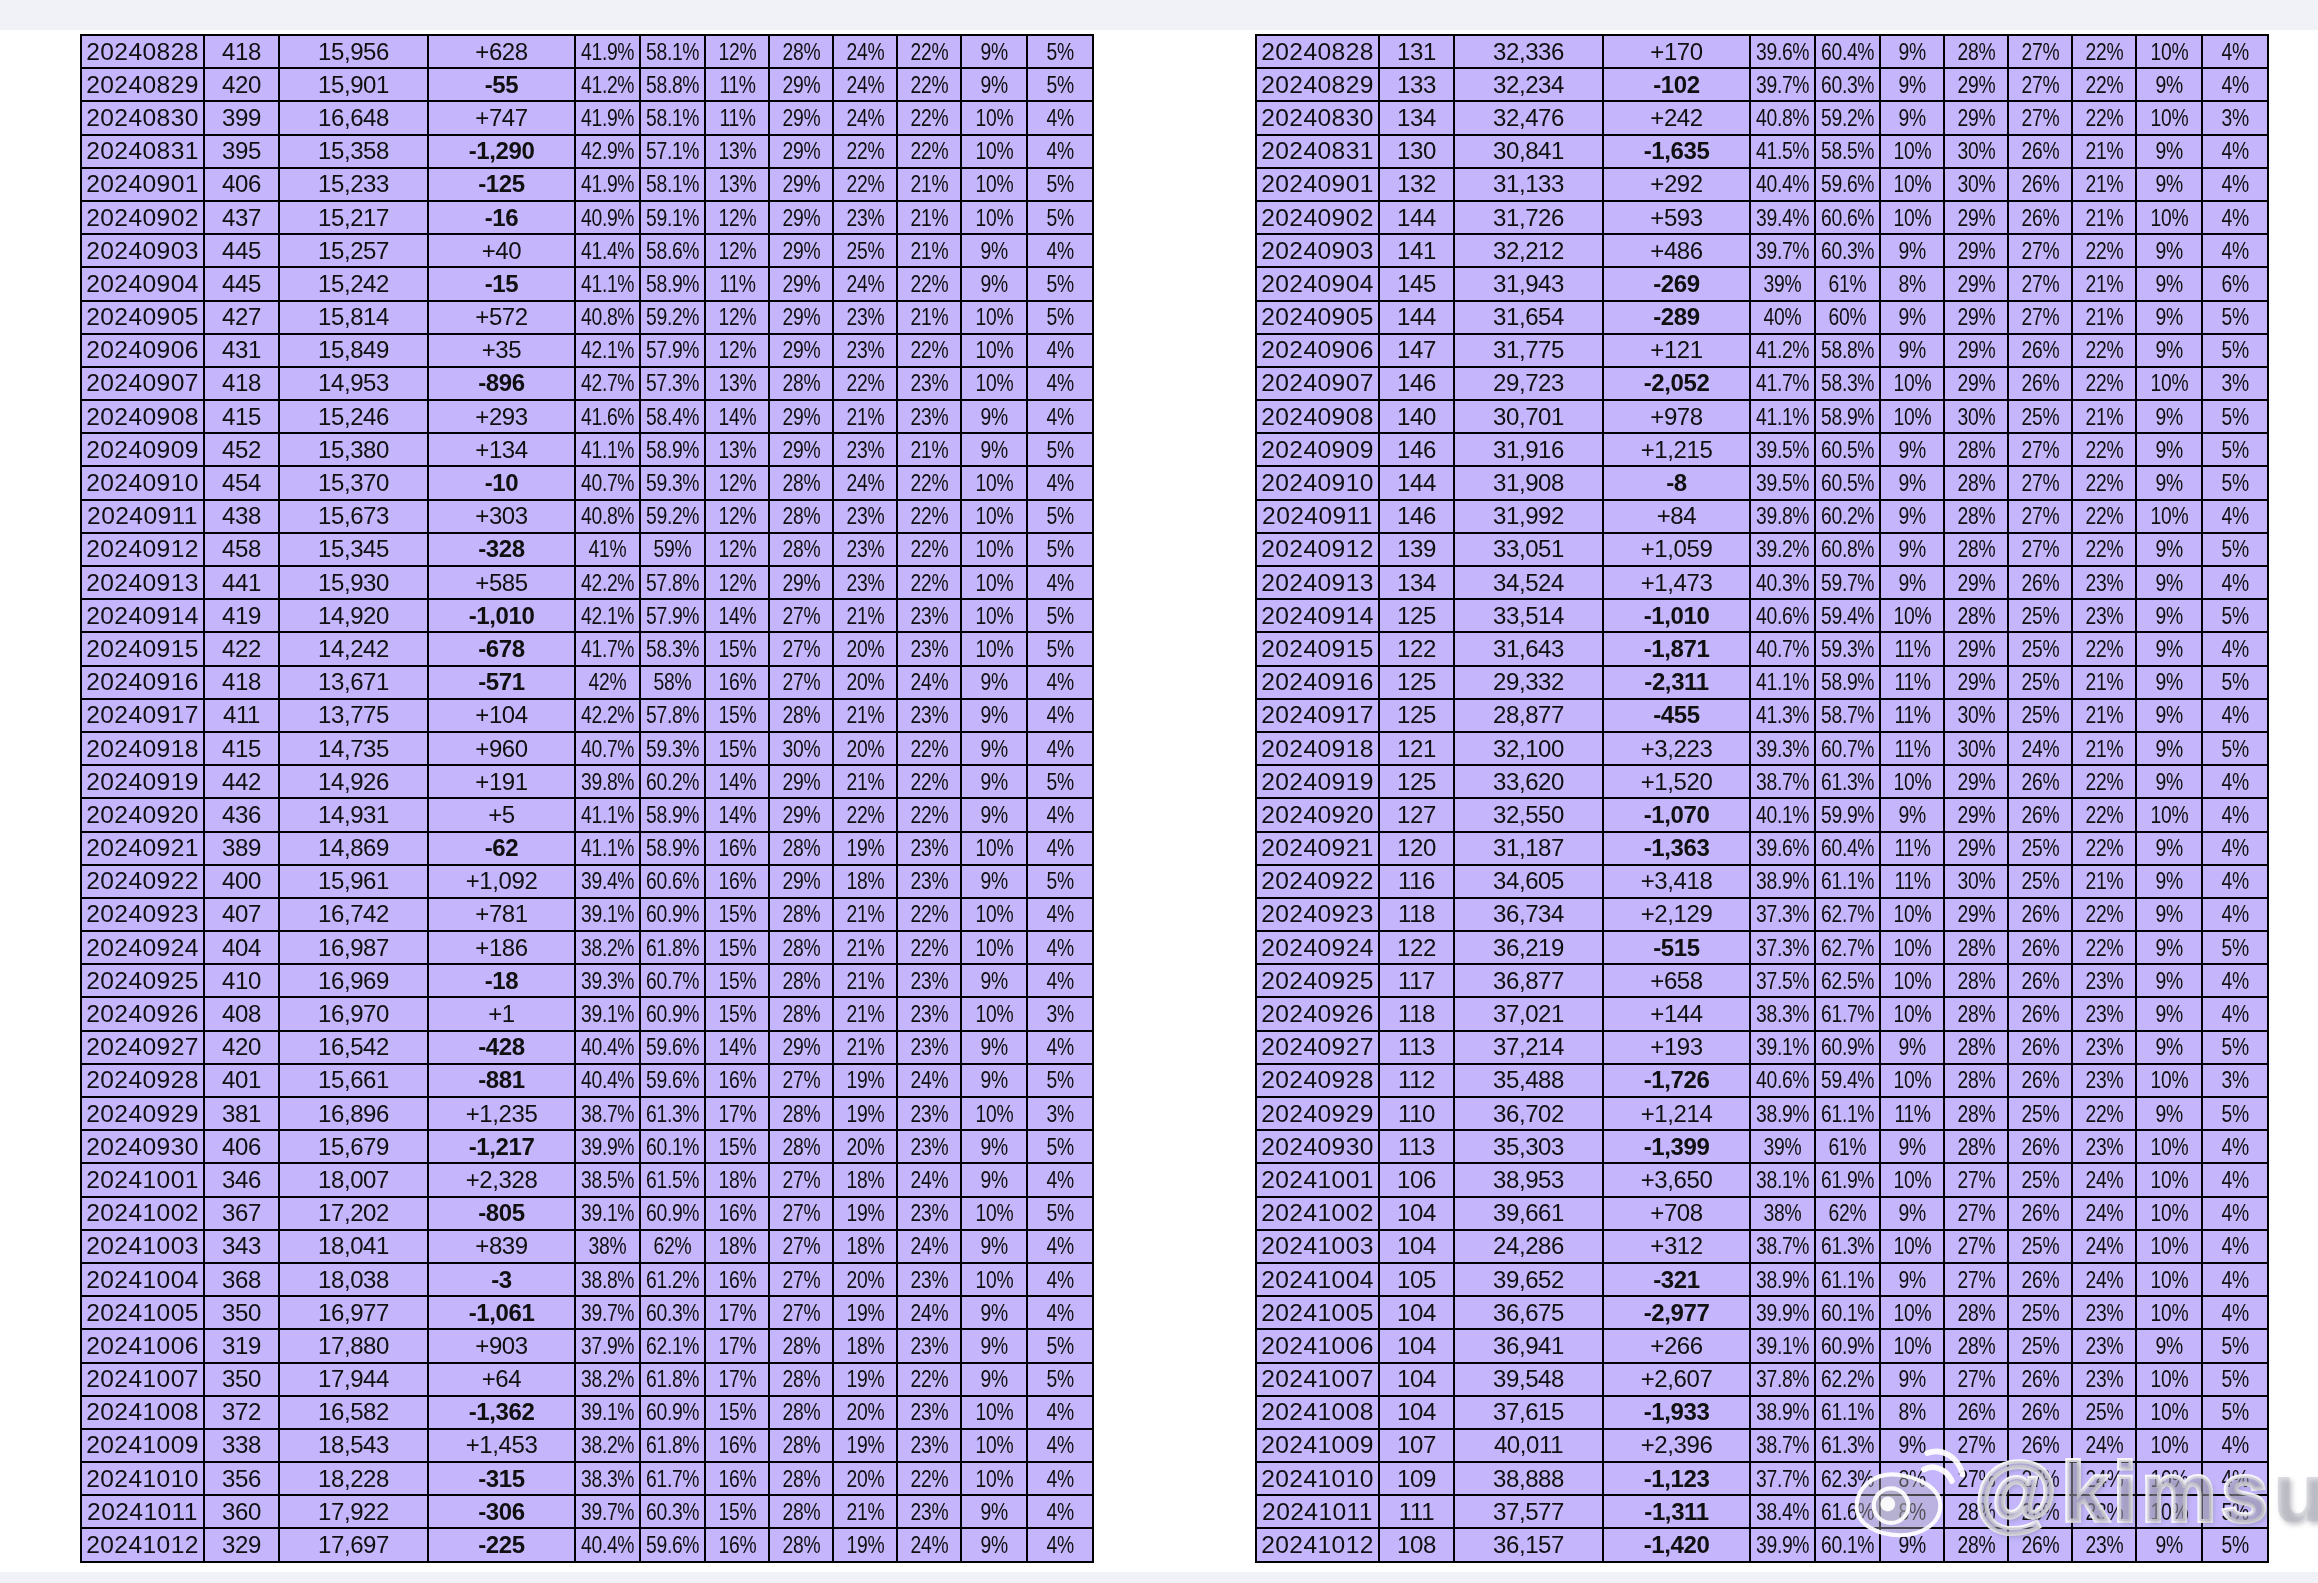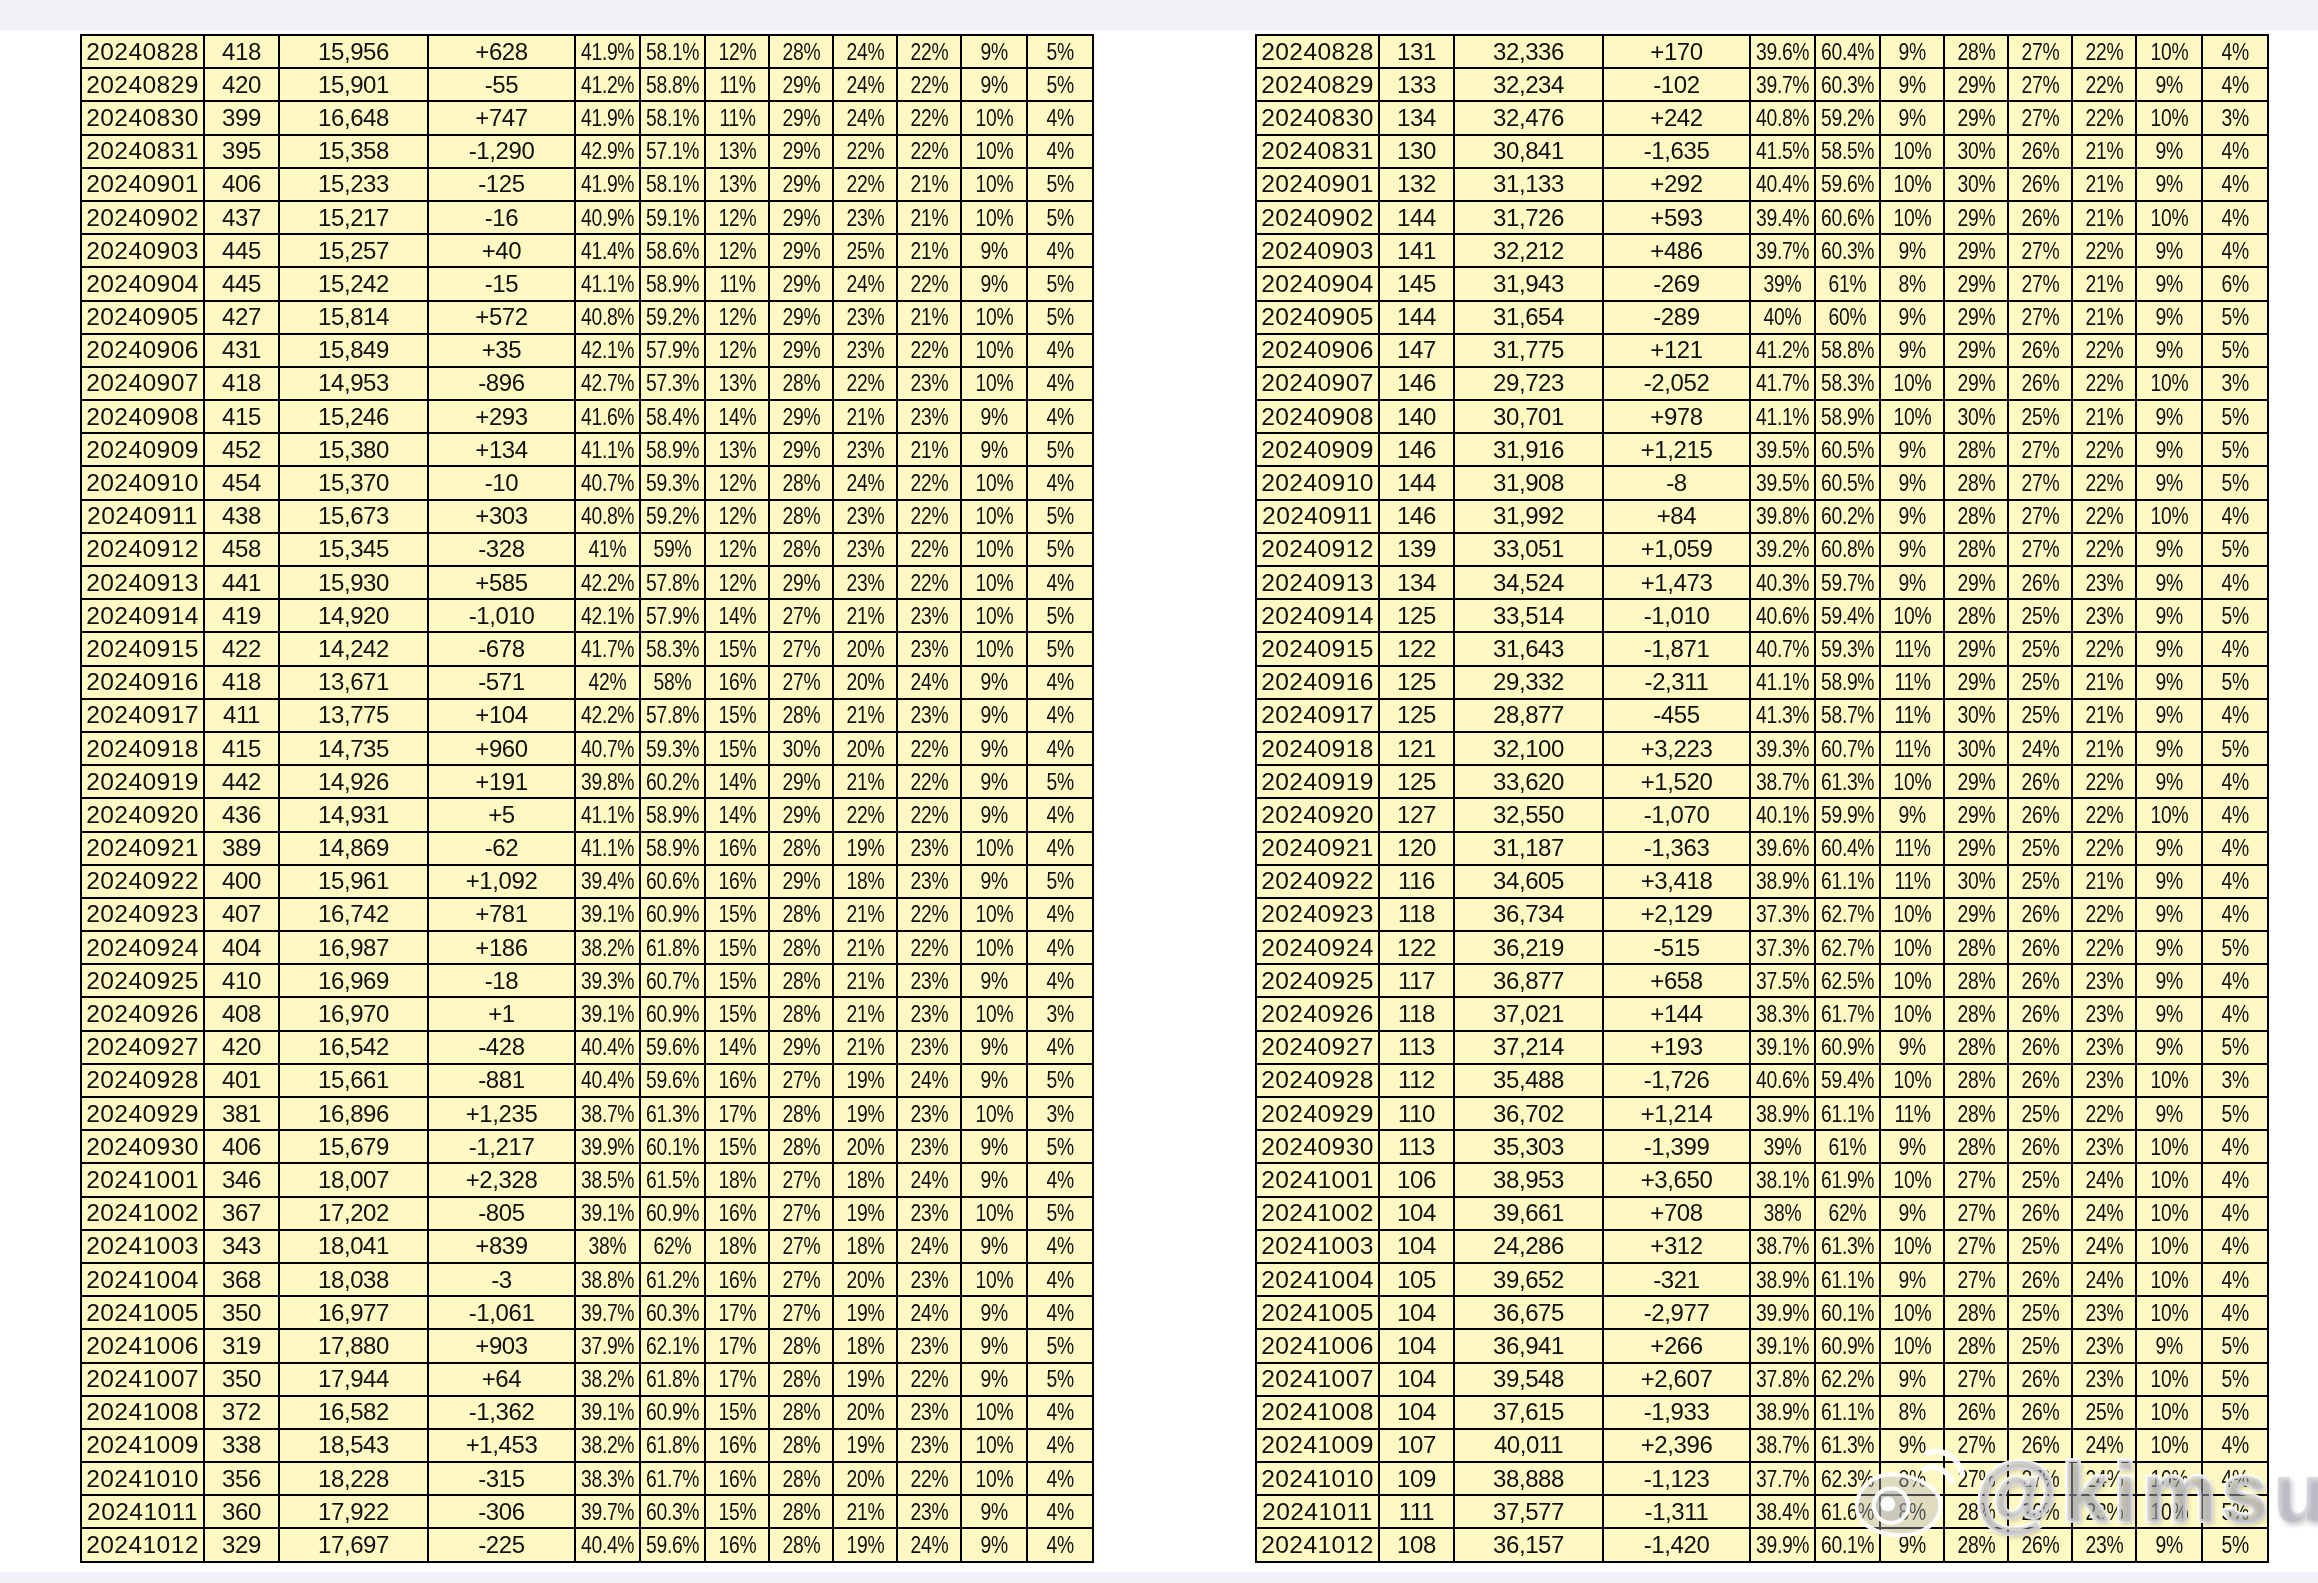--- a/index.html
+++ b/index.html
@@ -9,36 +9,36 @@
   html,body{margin:0;padding:0;}
   body{
     position:relative; width:2319px; height:1584px; overflow:hidden;
     background:#ffffff; font-family:"Liberation Sans", sans-serif;
   }
   .band{position:absolute; left:0; width:2319px; background:var(--band);}
   .band.top{top:0; height:29.5px;}
   .band.bottom{top:1572px; height:11.5px;}
   table.stats{
     position:absolute; top:34px; border-collapse:collapse; table-layout:fixed;
-    background:#fef9c3; height:1529px;
+    background:#c4b5fd; height:1529px;
   }
   #t-left{left:80px;}
   #t-right{left:1255px;}
   table.stats td{
     border:2.5px solid var(--grid);
     text-align:center; vertical-align:middle; padding:0;
     font-size:24px; color:var(--ink); white-space:nowrap; overflow:hidden;
   }
   .cv{display:inline-block; letter-spacing:-0.4px;}
   td.pct .cv{transform:scaleX(0.84); font-size:23px;}
   td.date-cell .cv{letter-spacing:0.4px; font-size:24.6px;}
   td.sat{color:var(--sat);}
   td.sun{color:var(--sun);}
   td.pos{color:var(--pos);}
-  td.neg{color:var(--neg);}
+  td.neg{color:var(--neg);font-weight:bold;}
   .watermark{
     position:absolute; left:1850px; top:1444px;
     display:flex; align-items:center; gap:9.8px;
     pointer-events:none; white-space:nowrap;
   }
   .wm-text{
     font-size:84px; font-weight:700; letter-spacing:4.9px;
     color:rgba(172,172,184,0.38);
     -webkit-text-stroke:4.1px rgba(255,255,255,0.92);
     paint-order:stroke fill;

